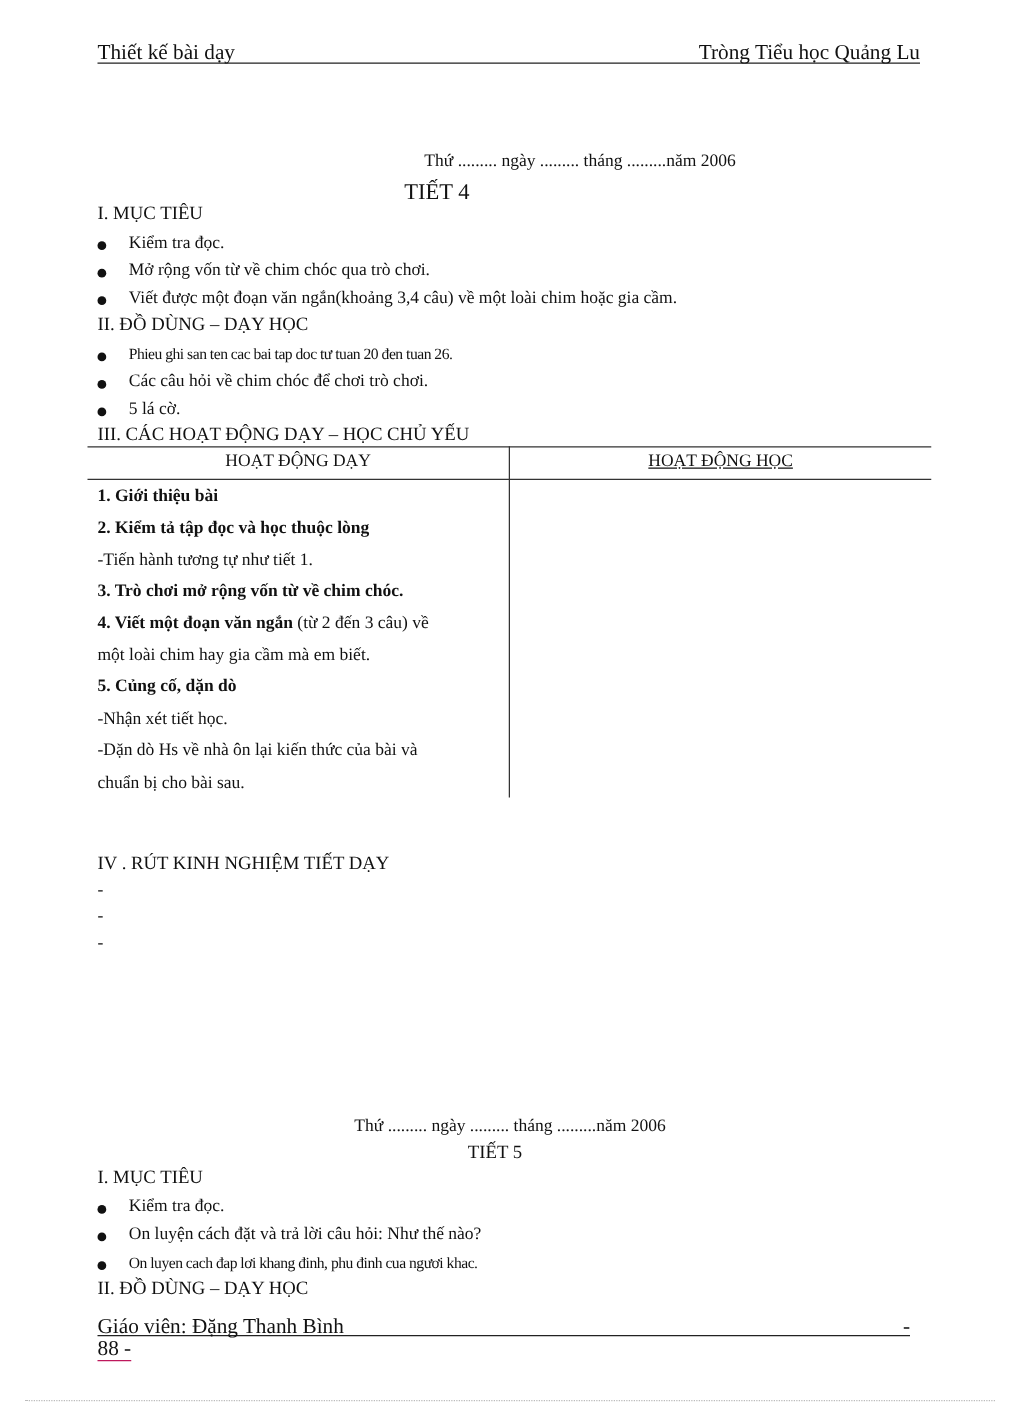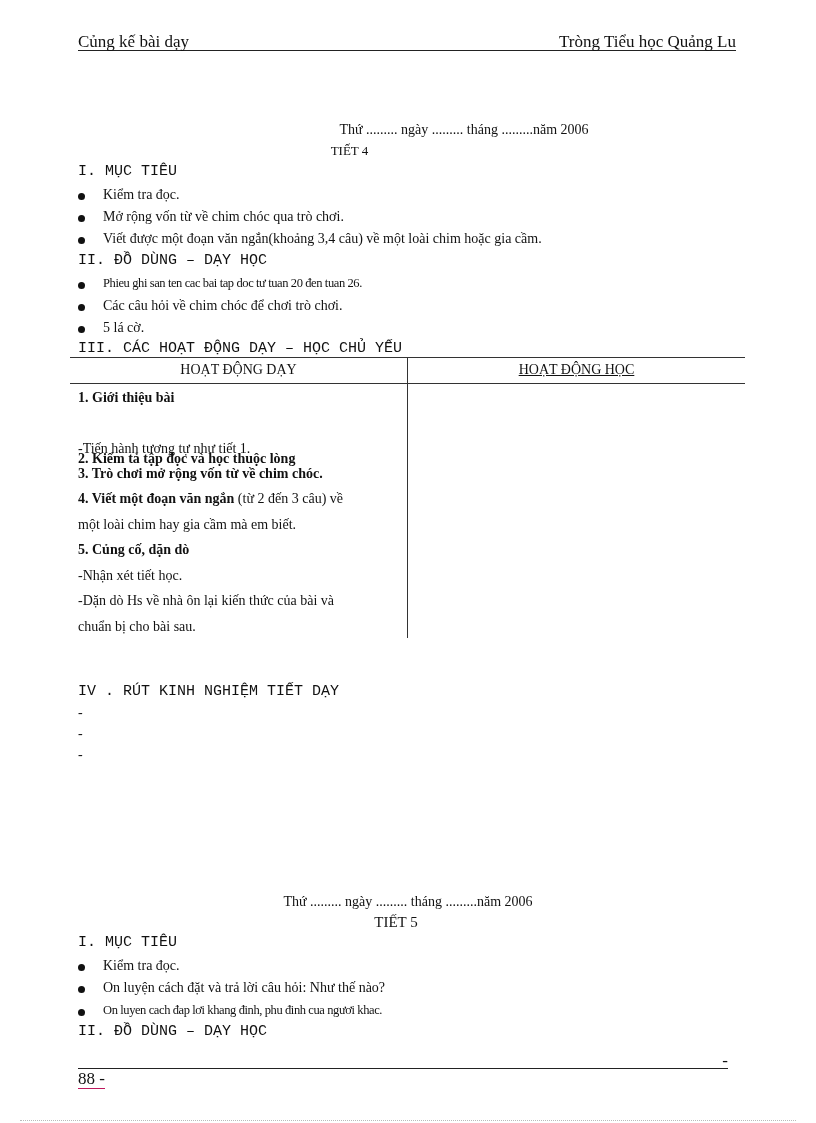--- a/index.html
+++ b/index.html
@@ -4,46 +4,46 @@
 <style>
   html, body { margin: 0; padding: 0; background: #ffffff; }
   body { width: 816px; height: 1123px; position: relative; overflow: hidden;
          font-family: "Liberation Serif", "DejaVu Serif", serif; color: #111; }
   .abs { position: absolute; }
   .hdr { left: 78px; top: 30px; width: 658px; height: 20px; border-bottom: 1px solid #222;
          font-size: 17px; line-height: 20px; }
   .hdr .l { position: absolute; left: 0; bottom: -2px; }
   .hdr .r { position: absolute; right: 0; bottom: -2px; }
   .center { text-align: center; font-size: 14px; }
-  .sec { font-size: 15px; left: 78px; font-family: Liberation Mono, monospace; }
+  .sec { font-size: 15px; left: 78px; }
   .bul { font-size: 14px; left: 78px; }
   .bul .dot { position: absolute; left: 0; top: 6px; width: 7px; height: 7px; border-radius: 50%; background: #111; }
   .bul .txt { position: absolute; left: 25px; top: 0; white-space: nowrap; }
   .small { font-size: 12.5px; letter-spacing: -0.4px; }
   .tbl-top { left: 70px; width: 675px; height: 0; border-top: 1px solid #333; }
   .vline { border-left: 1px solid #333; width: 0; }
   .cell { font-size: 14px; left: 78px; white-space: nowrap; }
   .b { font-weight: bold; }
   .dash { left: 78px; font-size: 14px; }
   .footer { left: 78px; top: 1048px; width: 650px; height: 20px; border-bottom: 1px solid #222; font-size: 17px; }
   .footer .l { position: absolute; left: 0; bottom: -3px; }
   .footer .r { position: absolute; right: 0; bottom: -3px; }
   .pgnum { left: 78px; top: 1070px; font-size: 17px; border-bottom: 1px solid #be185d; line-height: 18px; }
   .page-edge { left: 20px; top: 1120px; width: 776px; border-top: 1px dotted #bbb; }
 </style>
 </head>
 <body>
 
 <div class="abs hdr">
-  <span class="l">Củng kế bài dạy</span>
+  <span class="l">Thiết kế bài dạy</span>
   <span class="r">Tròng   Tiểu học Quảng Lu</span>
 </div>
 
 <div class="abs center" style="left:0;width:928px;top:122px;">Thứ ......... ngày ......... tháng .........năm 2006</div>
-<div class="abs center" style="left:0;width:699px;top:143px;font-size:13px;">TIẾT 4</div>
+<div class="abs center" style="left:0;width:699px;top:143px;font-size:18px;">TIẾT 4</div>
 
 <div class="abs sec" style="top:163px;">I. MỤC TIÊU</div>
 <div class="abs bul" style="top:187px;">
     <span class="dot"></span>
     <span class="txt">Kiểm tra đọc.</span>
   </div>
 <div class="abs bul" style="top:209px;">
     <span class="dot"></span>
     <span class="txt">Mở rộng vốn từ về chim chóc qua trò chơi.</span>
   </div>
@@ -68,21 +68,21 @@
 
 <div class="abs sec" style="top:340px;">III. CÁC HOẠT ĐỘNG DẠY – HỌC CHỦ YẾU</div>
 
 <div class="abs tbl-top" style="top:357px;"></div>
 <div class="abs tbl-top" style="top:383px;"></div>
 <div class="abs vline" style="left:407px;top:357px;height:281px;"></div>
 <div class="abs center" style="left:70px;width:337px;top:362px;font-size:14px;">HOẠT ĐỘNG DẠY</div>
 <div class="abs center" style="left:408px;width:337px;top:362px;font-size:14px;text-decoration:underline;">HOẠT ĐỘNG HỌC</div>
 
 <div class="abs cell b" style="top:390px;">1. Giới thiệu bài</div>
-<div class="abs cell b" style="top:415px;margin-top:36px;">2. Kiểm tả tập đọc và học thuộc lòng</div>
+<div class="abs cell b" style="top:415px;">2. Kiểm tả tập đọc và học thuộc lòng</div>
 <div class="abs cell" style="top:441px;">-Tiến hành tương tự như tiết 1.</div>
 <div class="abs cell b" style="top:466px;">3. Trò chơi mở rộng vốn từ về chim chóc.</div>
 <div class="abs cell" style="top:491px;"><span class="b">4. Viết một đoạn văn ngắn</span><span> (từ 2 đến 3 câu) về</span></div>
 <div class="abs cell" style="top:517px;">một loài chim hay gia cầm mà em biết.</div>
 <div class="abs cell b" style="top:542px;">5. Củng cố, dặn dò</div>
 <div class="abs cell" style="top:568px;">-Nhận xét tiết học.</div>
 <div class="abs cell" style="top:593px;">-Dặn dò Hs về nhà ôn lại kiến thức của bài và</div>
 <div class="abs cell" style="top:619px;">chuẩn bị cho bài sau.</div>
 
 <div class="abs sec" style="top:683px;">IV . RÚT KINH NGHIỆM TIẾT DẠY</div>
@@ -102,16 +102,17 @@
     <span class="dot"></span>
     <span class="txt">On luyện cách đặt và  trả lời câu hỏi: Như thế nào?</span>
   </div>
 <div class="abs bul" style="top:1003px;">
     <span class="dot"></span>
     <span class="txt small">On luyen cach đap lơi khang đinh, phu đinh cua ngươi khac.</span>
   </div>
 <div class="abs sec" style="top:1023px;">II. ĐỒ DÙNG – DẠY HỌC</div>
 
 <div class="abs footer">
+  <span class="l">Giáo viên: Đặng Thanh Bình</span>
   <span class="r">-</span>
 </div>
 <div class="abs pgnum">88 -</div>
 <div class="abs page-edge"></div>
 
 </body></html>

